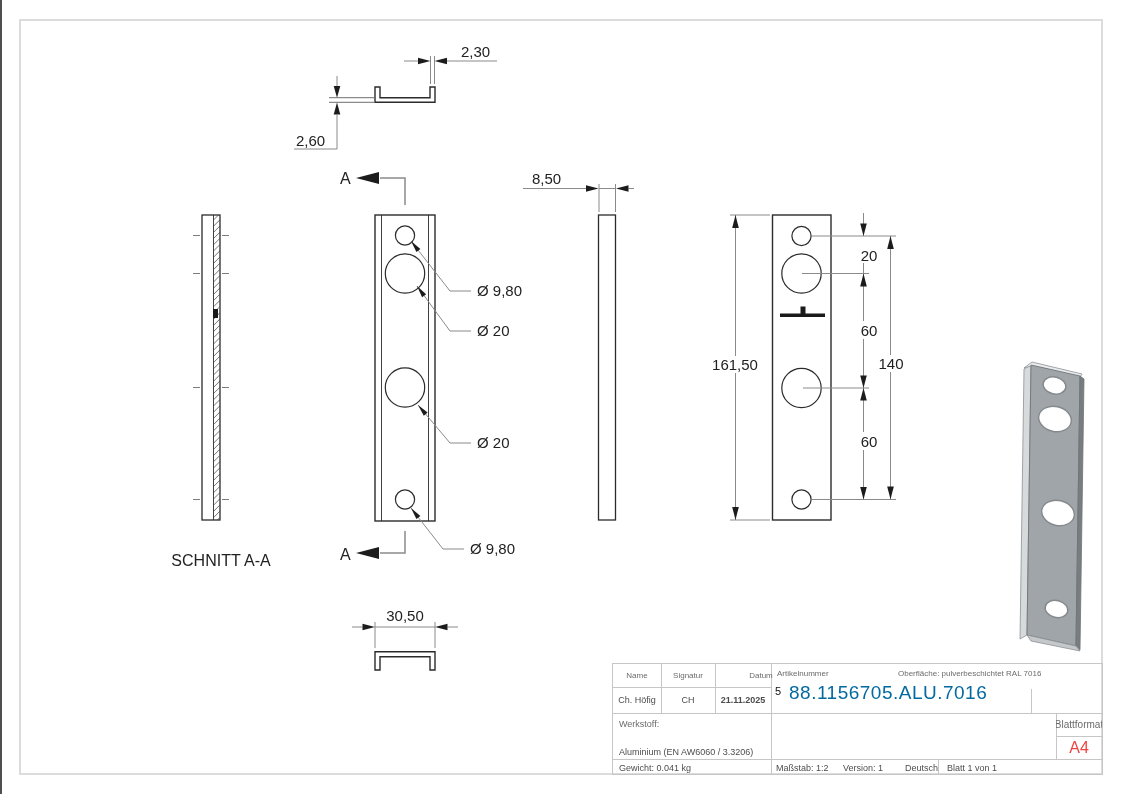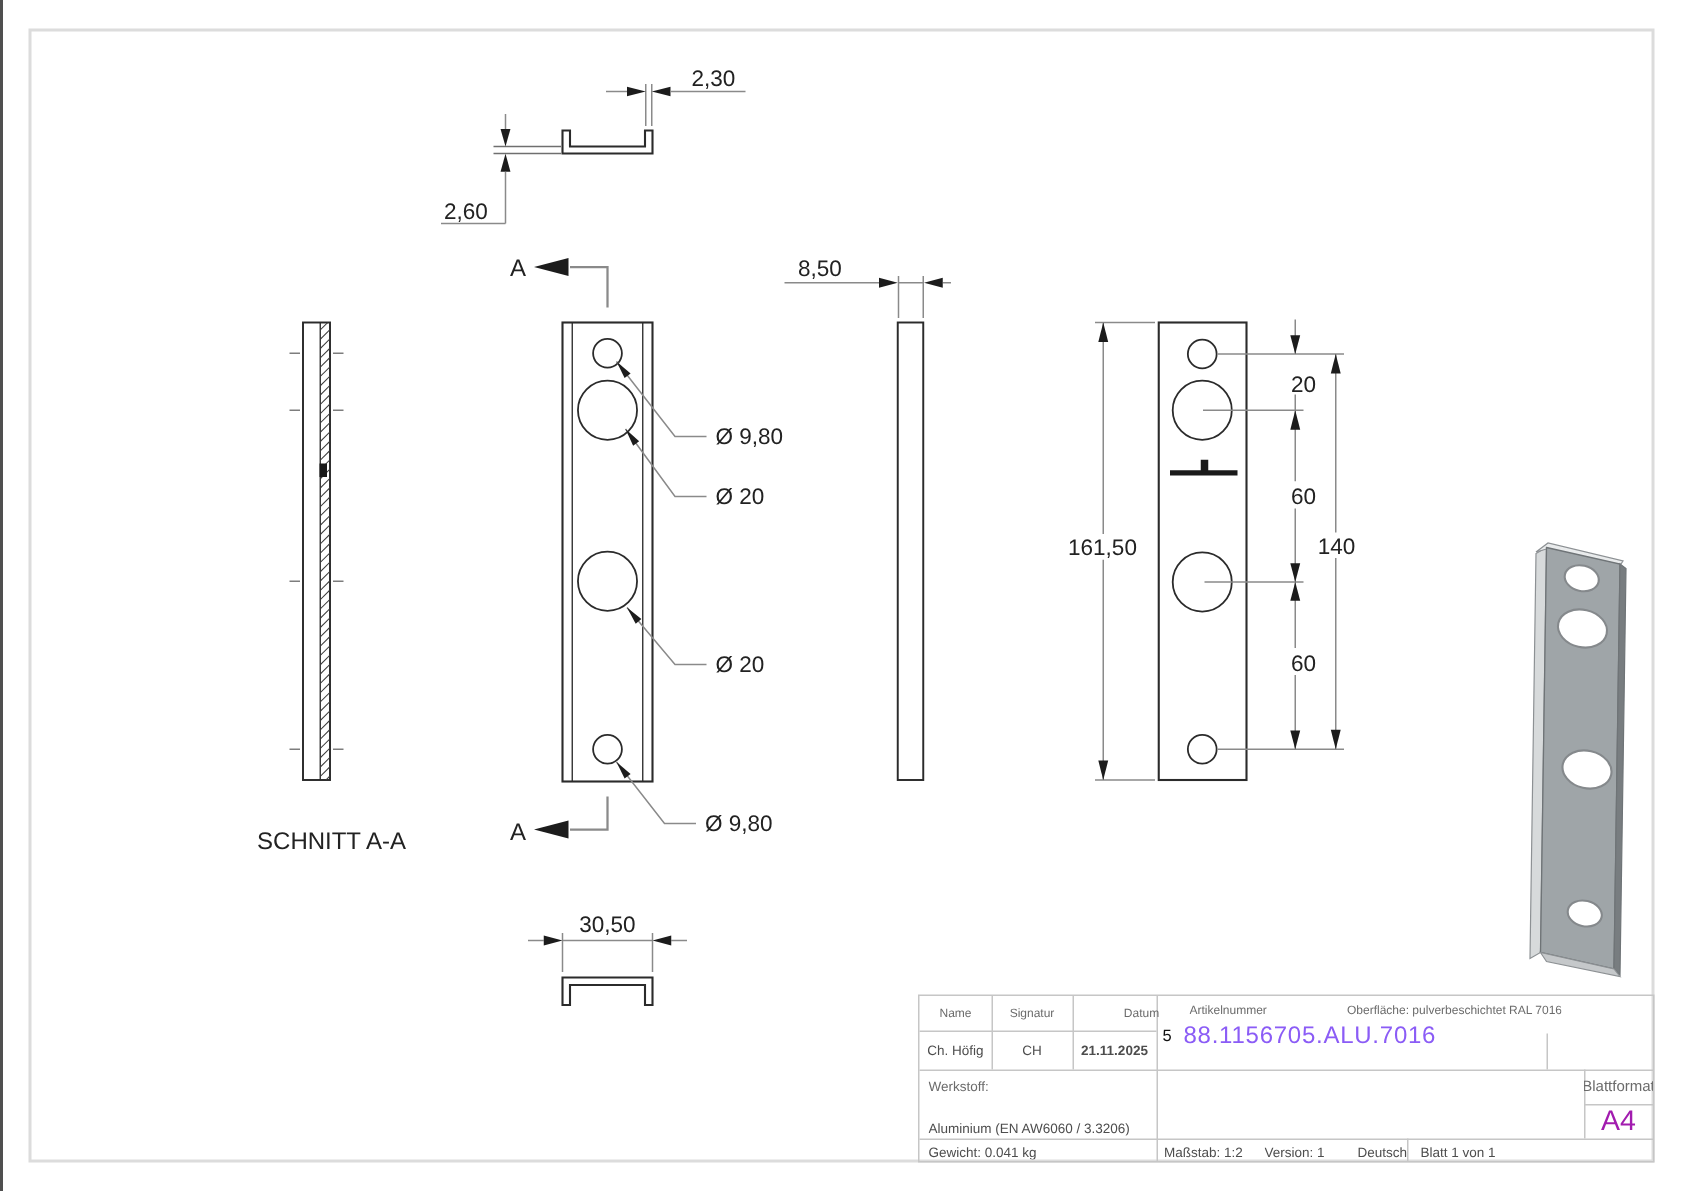--- a/index.html
+++ b/index.html
@@ -12,21 +12,21 @@
   .dimtxt{font-size:15px;}
   .sectxt{font-size:16px;}
 
   
   #tblock{position:absolute;left:612px;top:663px;width:491px;height:112px;border:1px solid #c6c6c6;box-sizing:border-box;color:#5a5a5a;}
   .tb-line{position:absolute;background:#c6c6c6;}
   .tb-cell{position:absolute;overflow:hidden;white-space:nowrap;}
   .lbl{font-size:8px;color:#6b6b6b;}
   .val{font-size:9px;color:#4d4d4d;}
   .ctr{display:flex;align-items:center;justify-content:center;text-align:center;}
-  #artnr-big{position:absolute;left:176px;top:18px;font-size:16px;color:#8b5cf6;letter-spacing:0.5px;}
+  #artnr-big{position:absolute;left:176px;top:18px;font-size:19px;color:#0369a1;letter-spacing:0.5px;}
   #artnr-pre{position:absolute;left:162px;top:21px;font-size:11px;color:#111;}
 </style>
 </head>
 <body>
 
 <div id="page">
   <div id="left-edge"></div>
   <div id="frame"></div>
 
   <svg width="1123" height="794" viewBox="0 0 1123 794">
@@ -276,30 +276,30 @@
     <div class="tb-line" style="left:325px;top:95px;width:1px;height:15px;"></div>
 
     <div class="tb-cell ctr lbl" style="left:0;top:0;width:48px;height:23px;">Name</div>
     <div class="tb-cell ctr lbl" style="left:48px;top:0;width:54px;height:23px;">Signatur</div>
     <div class="tb-cell ctr lbl" style="left:102px;top:0;width:56px;height:23px;margin-left:18px;">Datum</div>
 
     <div class="tb-cell ctr val" style="left:0;top:23px;width:48px;height:26px;">Ch. Höfig</div>
     <div class="tb-cell ctr val" style="left:48px;top:23px;width:54px;height:26px;">CH</div>
     <div class="tb-cell ctr val" style="left:102px;top:23px;width:56px;height:26px;font-weight:bold;">21.11.2025</div>
 
-    <div class="tb-cell lbl" style="left:164px;top:5px;margin-left:16px;">Artikelnummer</div>
+    <div class="tb-cell lbl" style="left:164px;top:5px;">Artikelnummer</div>
     <div class="tb-cell lbl" style="left:285px;top:5px;">Oberfläche:  pulverbeschichtet RAL 7016</div>
     <div id="artnr-pre">5</div>
     <div id="artnr-big">88.1156705.ALU.7016</div>
 
     <div class="tb-cell lbl" style="left:6px;top:55px;font-size:9px;">Werkstoff:</div>
     <div class="tb-cell val" style="left:6px;top:83px;">Aluminium (EN AW6060 / 3.3206)</div>
 
     <div class="tb-cell ctr lbl" style="left:443px;top:49px;width:46px;height:23px;font-size:10px;">Blattformat</div>
-    <div class="tb-cell ctr" style="left:443px;top:72px;width:46px;height:23px;font-size:19px;color:#a21caf;">A4</div>
+    <div class="tb-cell ctr" style="left:443px;top:72px;width:46px;height:23px;font-size:16px;color:#ef4444;">A4</div>
 
     <div class="tb-cell val" style="left:6px;top:99px;">Gewicht: 0.041 kg</div>
     <div class="tb-cell val" style="left:163px;top:99px;">Maßstab: 1:2</div>
     <div class="tb-cell val" style="left:230px;top:99px;">Version: 1</div>
     <div class="tb-cell val" style="left:280px;top:99px;padding-left:12px;">Deutsch</div>
     <div class="tb-cell val" style="left:334px;top:99px;">Blatt 1 von 1</div>
   </div>
 </div>
 
 </body></html>

